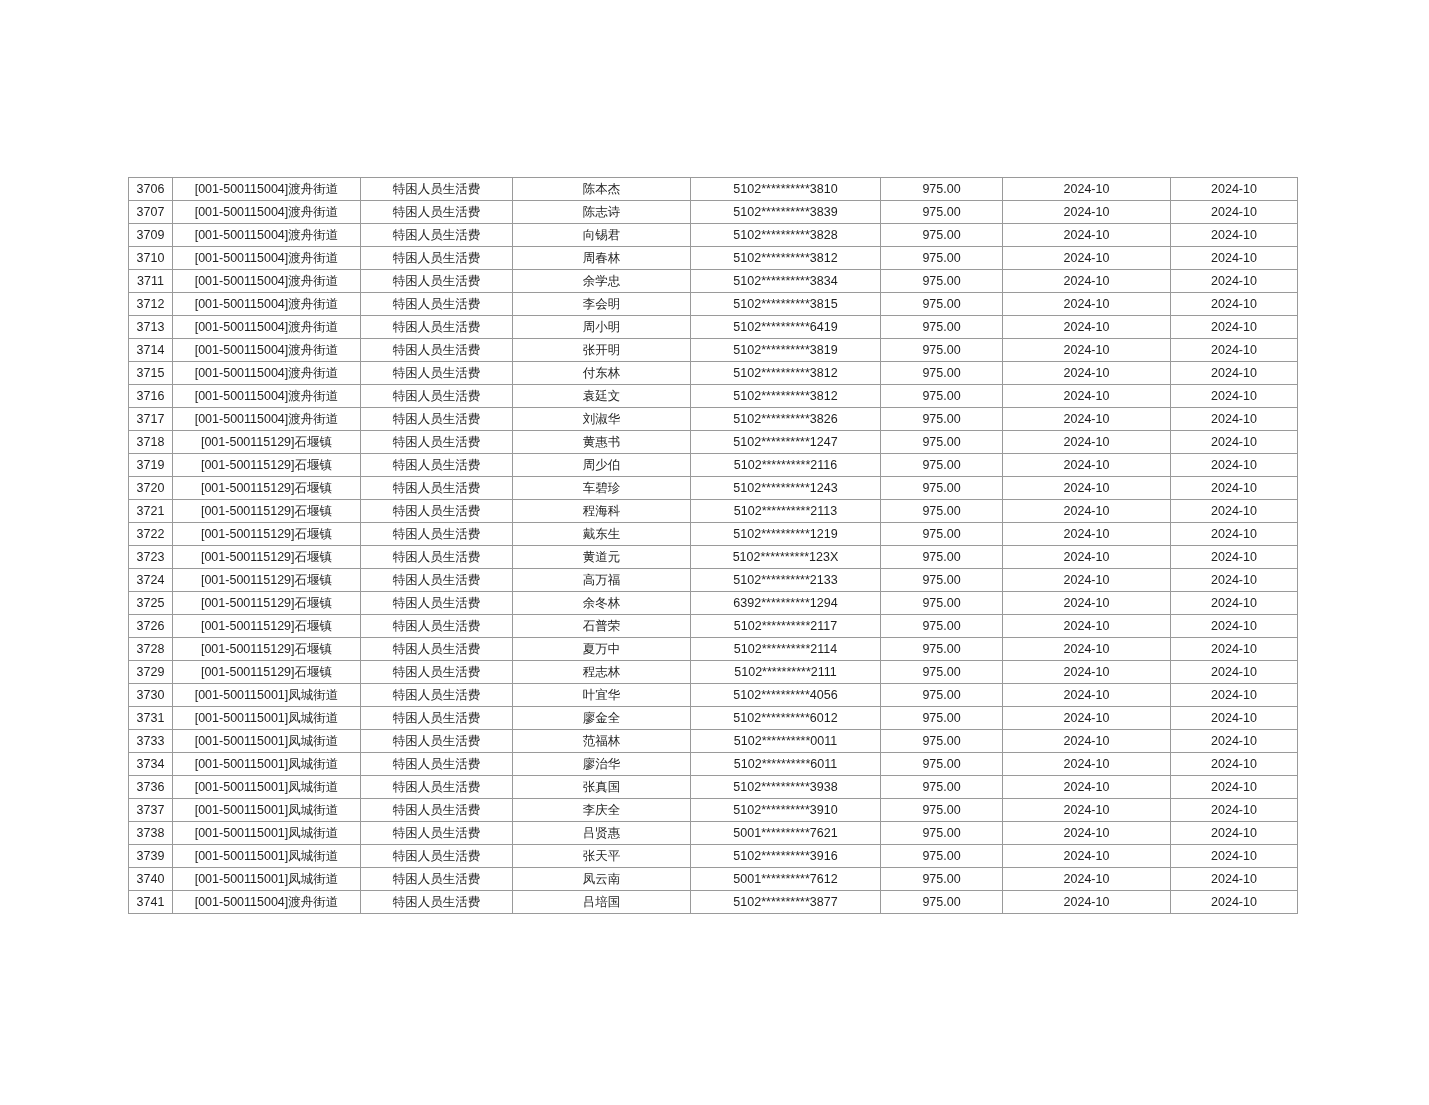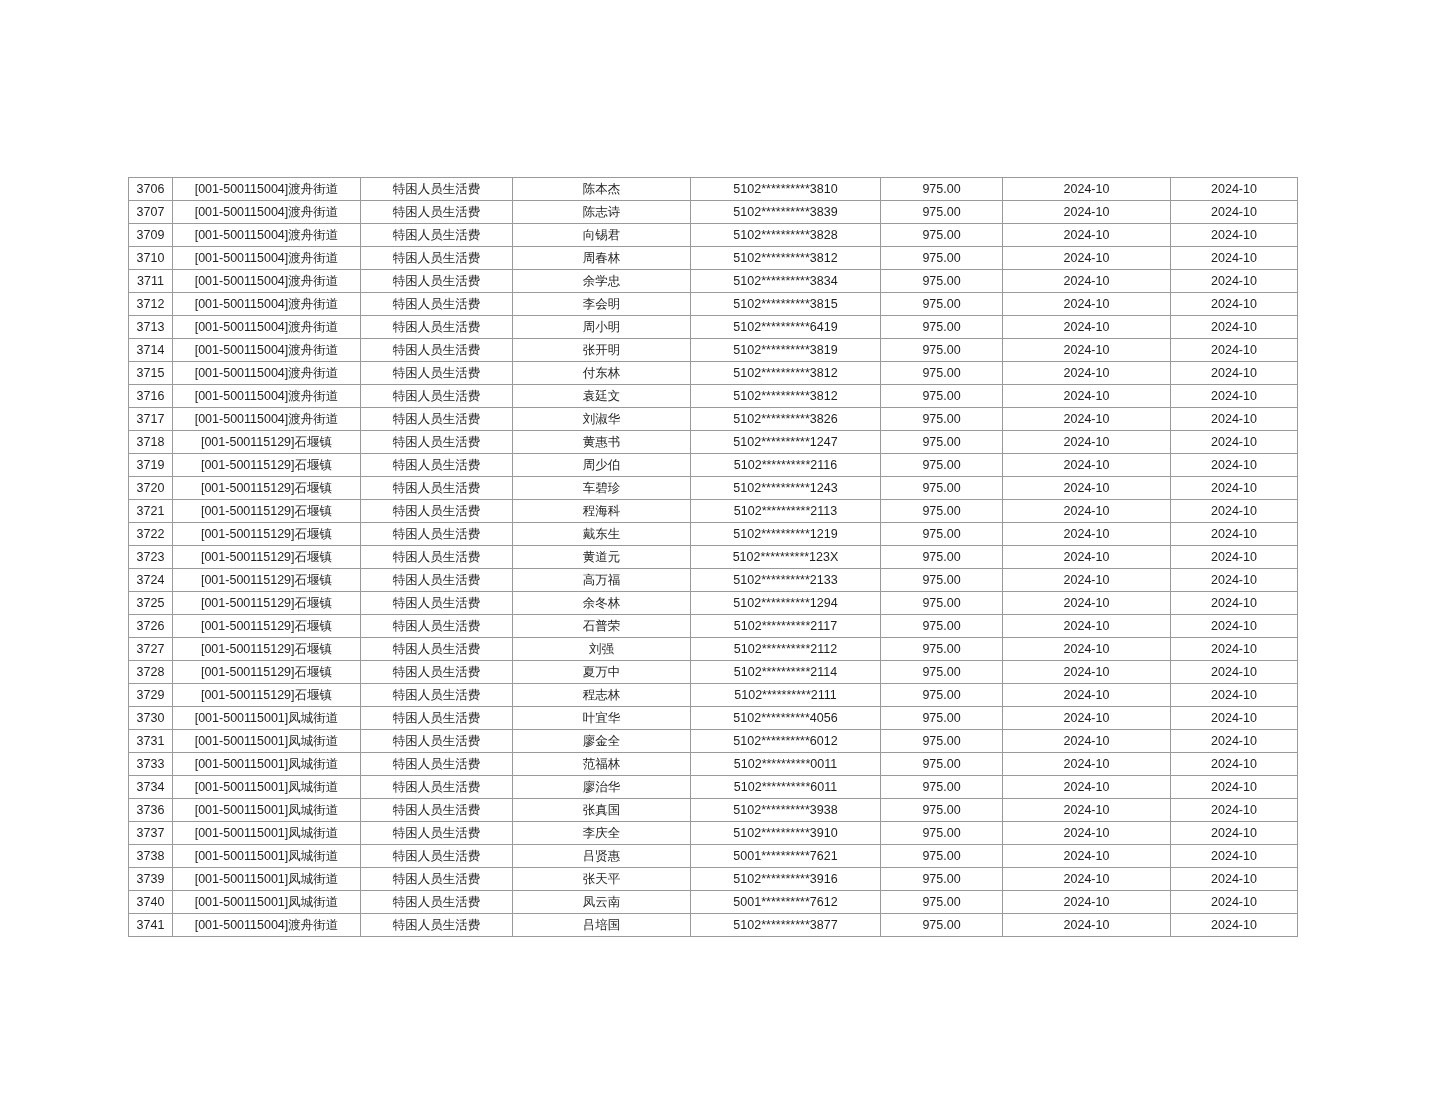--- a/index.html
+++ b/index.html
@@ -239,41 +239,31 @@
     <td>5102**********2133</td>
     <td>975.00</td>
     <td>2024-10</td>
     <td>2024-10</td>
   </tr>
         <tr>
     <td>3725</td>
     <td>[001-500115129]石堰镇</td>
     <td>特困人员生活费</td>
     <td>余冬林</td>
-    <td>5102**********1294</td>
+    <td>6392**********1294</td>
     <td>975.00</td>
     <td>2024-10</td>
     <td>2024-10</td>
   </tr>
         <tr>
     <td>3726</td>
     <td>[001-500115129]石堰镇</td>
     <td>特困人员生活费</td>
     <td>石普荣</td>
     <td>5102**********2117</td>
-    <td>975.00</td>
-    <td>2024-10</td>
-    <td>2024-10</td>
-  </tr>
-        <tr>
-    <td>3727</td>
-    <td>[001-500115129]石堰镇</td>
-    <td>特困人员生活费</td>
-    <td>刘强</td>
-    <td>5102**********2112</td>
     <td>975.00</td>
     <td>2024-10</td>
     <td>2024-10</td>
   </tr>
         <tr>
     <td>3728</td>
     <td>[001-500115129]石堰镇</td>
     <td>特困人员生活费</td>
     <td>夏万中</td>
     <td>5102**********2114</td>

